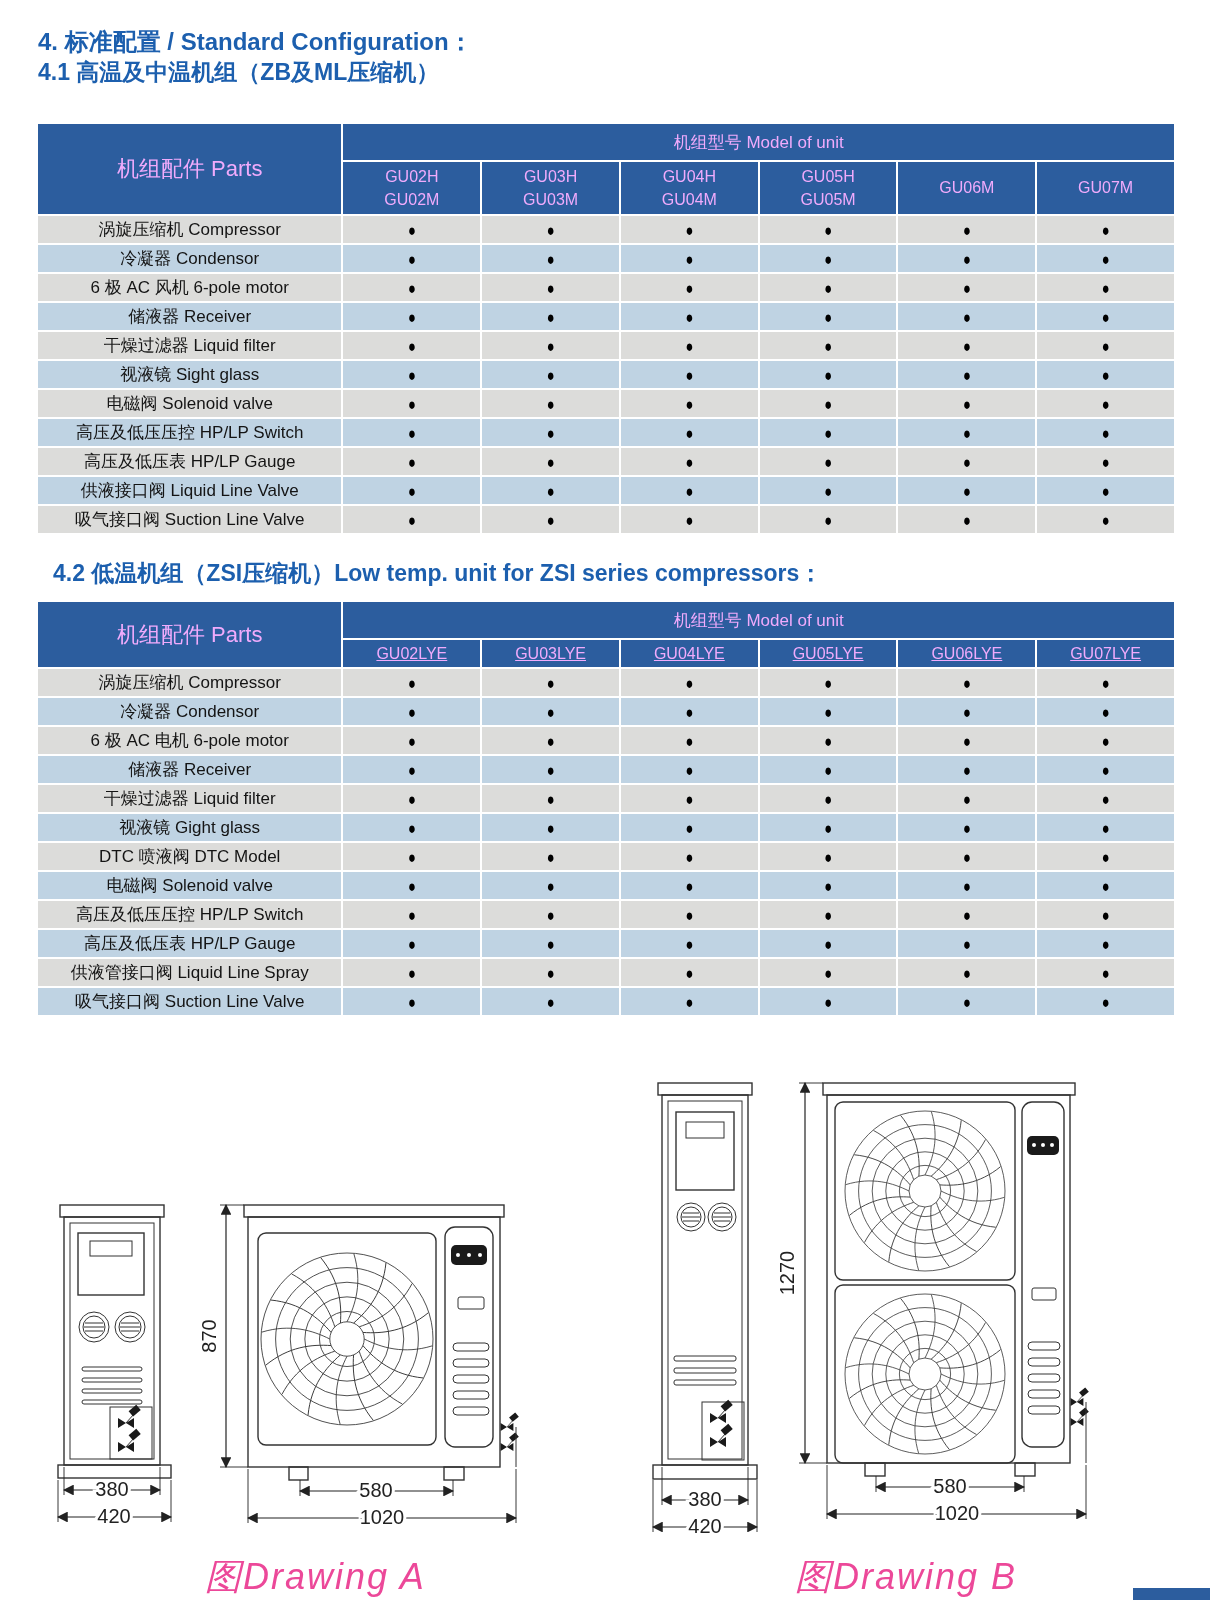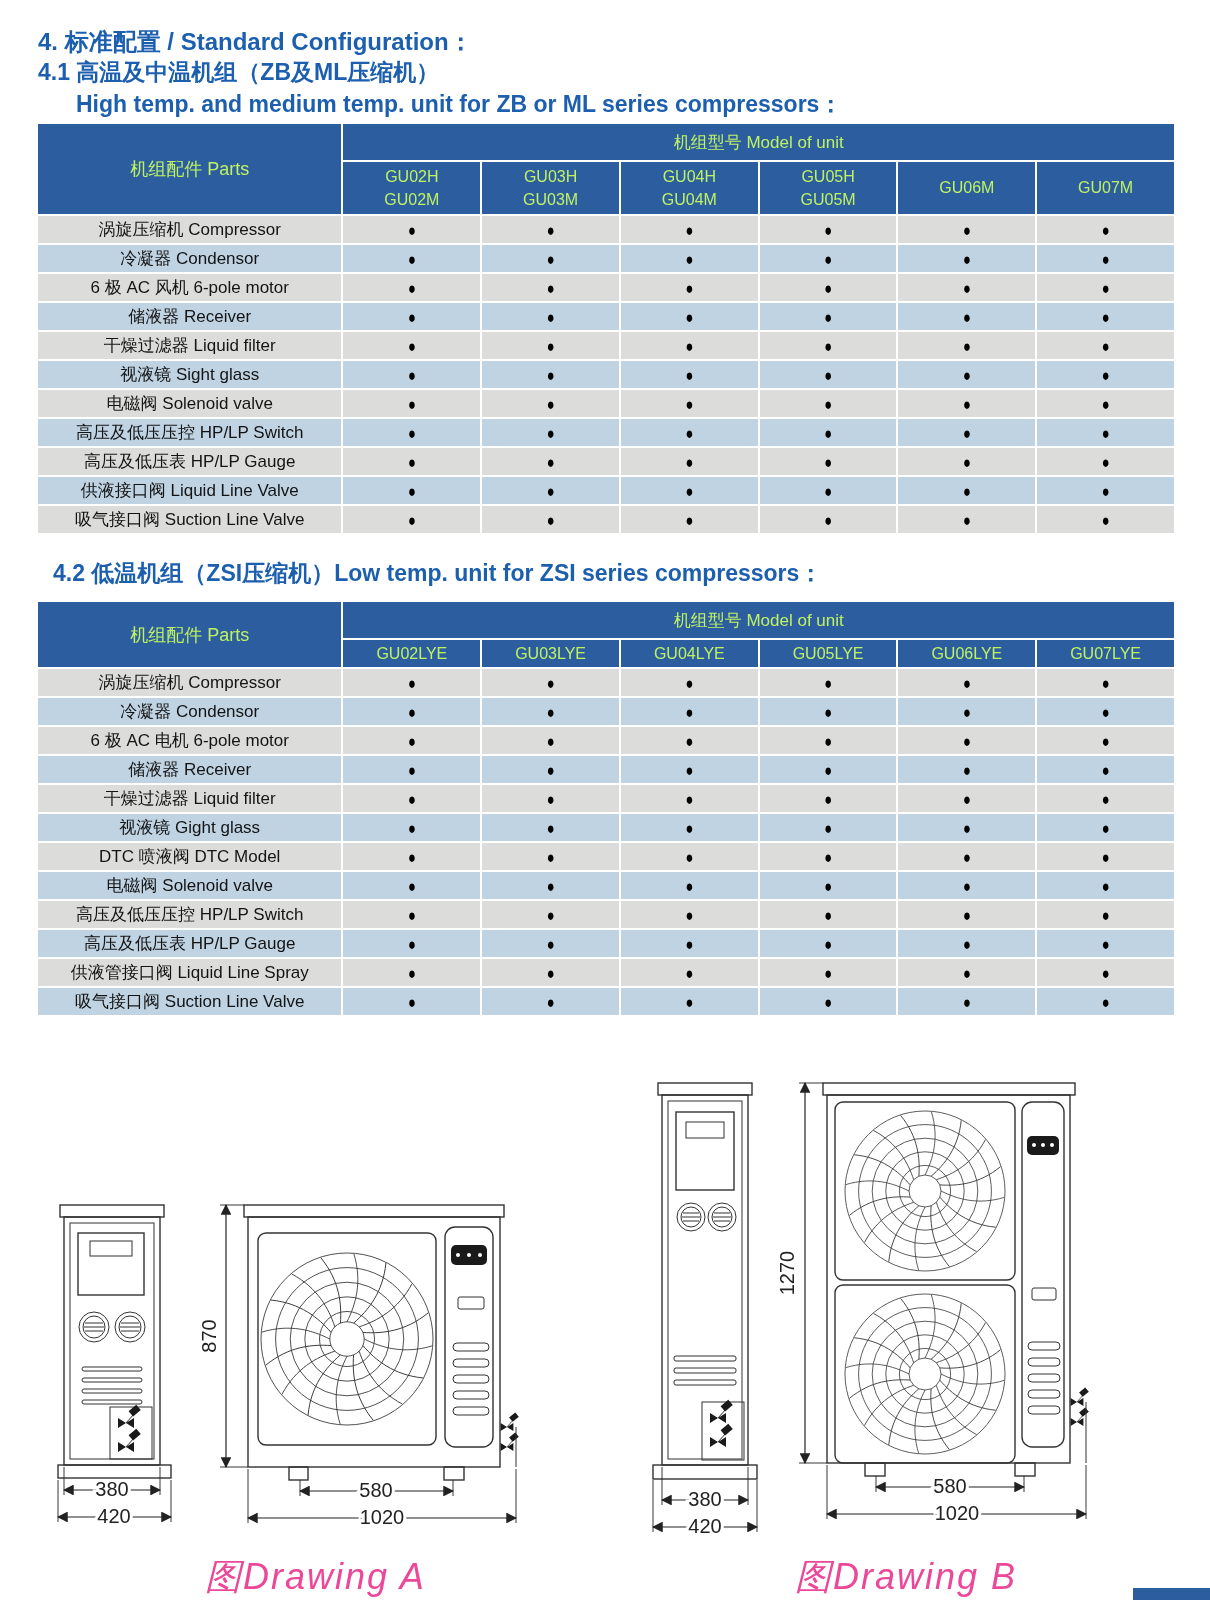--- a/index.html
+++ b/index.html
@@ -13,26 +13,26 @@
   html,body{margin:0;padding:0;background:#fff;}
   body{font-family:"Liberation Sans","DejaVu Sans",sans-serif;}
   .page{position:relative;width:1210px;height:1600px;background:#ffffff;overflow:hidden;}
 
   .title{position:absolute;font-weight:bold;color:var(--title-blue);white-space:nowrap;}
   .t-24{font-size:24px;}
   .t-23{font-size:23px;}
 
   table.cfg{position:absolute;border-collapse:separate;border-spacing:2px 2px;table-layout:fixed;width:1140px;background:#fff;}
   table.cfg th,table.cfg td{padding:0;text-align:center;vertical-align:middle;overflow:hidden;white-space:nowrap;}
-  table.cfg thead th{background:var(--header-blue);color:#bef264;font-weight:normal;}
-  th.parts{font-size:18px;}
+  table.cfg thead th{background:var(--header-blue);color:#f0abfc;font-weight:normal;}
+  th.parts{font-size:22px;}
   th.mspan{font-size:17px;height:36px;}
   tr.model-row th{font-size:16px;line-height:1.45;}
   #t1 tr.model-row th{height:52px;}
-  #t2 tr.model-row th{height:27px;}
+  #t2 tr.model-row th{height:27px;text-decoration:underline;}
   table.cfg tbody td{height:27px;font-size:17px;color:#141414;}
   table.cfg tbody tr.r-gray td{background:var(--row-gray);}
   table.cfg tbody tr.r-blue td{background:var(--row-blue);}
   td.dot span{display:inline-block;font-size:13px;color:#000;transform:scaleY(1.3);}
 
   svg.drawing{position:absolute;}
   .ln{stroke:var(--line);stroke-width:1.4;fill:none;}
   .lnthin{stroke:var(--line);stroke-width:1;fill:none;}
   .blk{fill:#1a1a1a;stroke:none;}
   .dim{stroke:#222;stroke-width:1.2;fill:none;}
@@ -41,21 +41,20 @@
   .caption{position:absolute;font-size:36px;color:#ec4899;letter-spacing:2px;white-space:nowrap;font-style:italic;}
   .footer-bar{position:absolute;left:1133px;top:1588px;width:77px;height:12px;background:var(--header-blue);}
 </style>
 </head>
 <body>
 
 <div class="page">
 
   <div class="title t-24" style="left:38px;top:26px;">4. 标准配置 / Standard Configuration：</div>
   <div class="title t-23" style="left:38px;top:57px;text-align:center;">4.1 高温及中温机组（ZB及ML压缩机）</div>
-  <div class="title t-23" style="left:76px;top:89px;">High temp. and medium temp. unit for ZB or ML series compressors：</div>
 
   <table class="cfg" id="t1" style="left:36px;top:122px;">
     <colgroup>
       <col style="width:27%">
         <col style="width:12.1667%">
         <col style="width:12.1667%">
         <col style="width:12.1667%">
         <col style="width:12.1667%">
         <col style="width:12.1667%">
         <col style="width:12.1667%">

